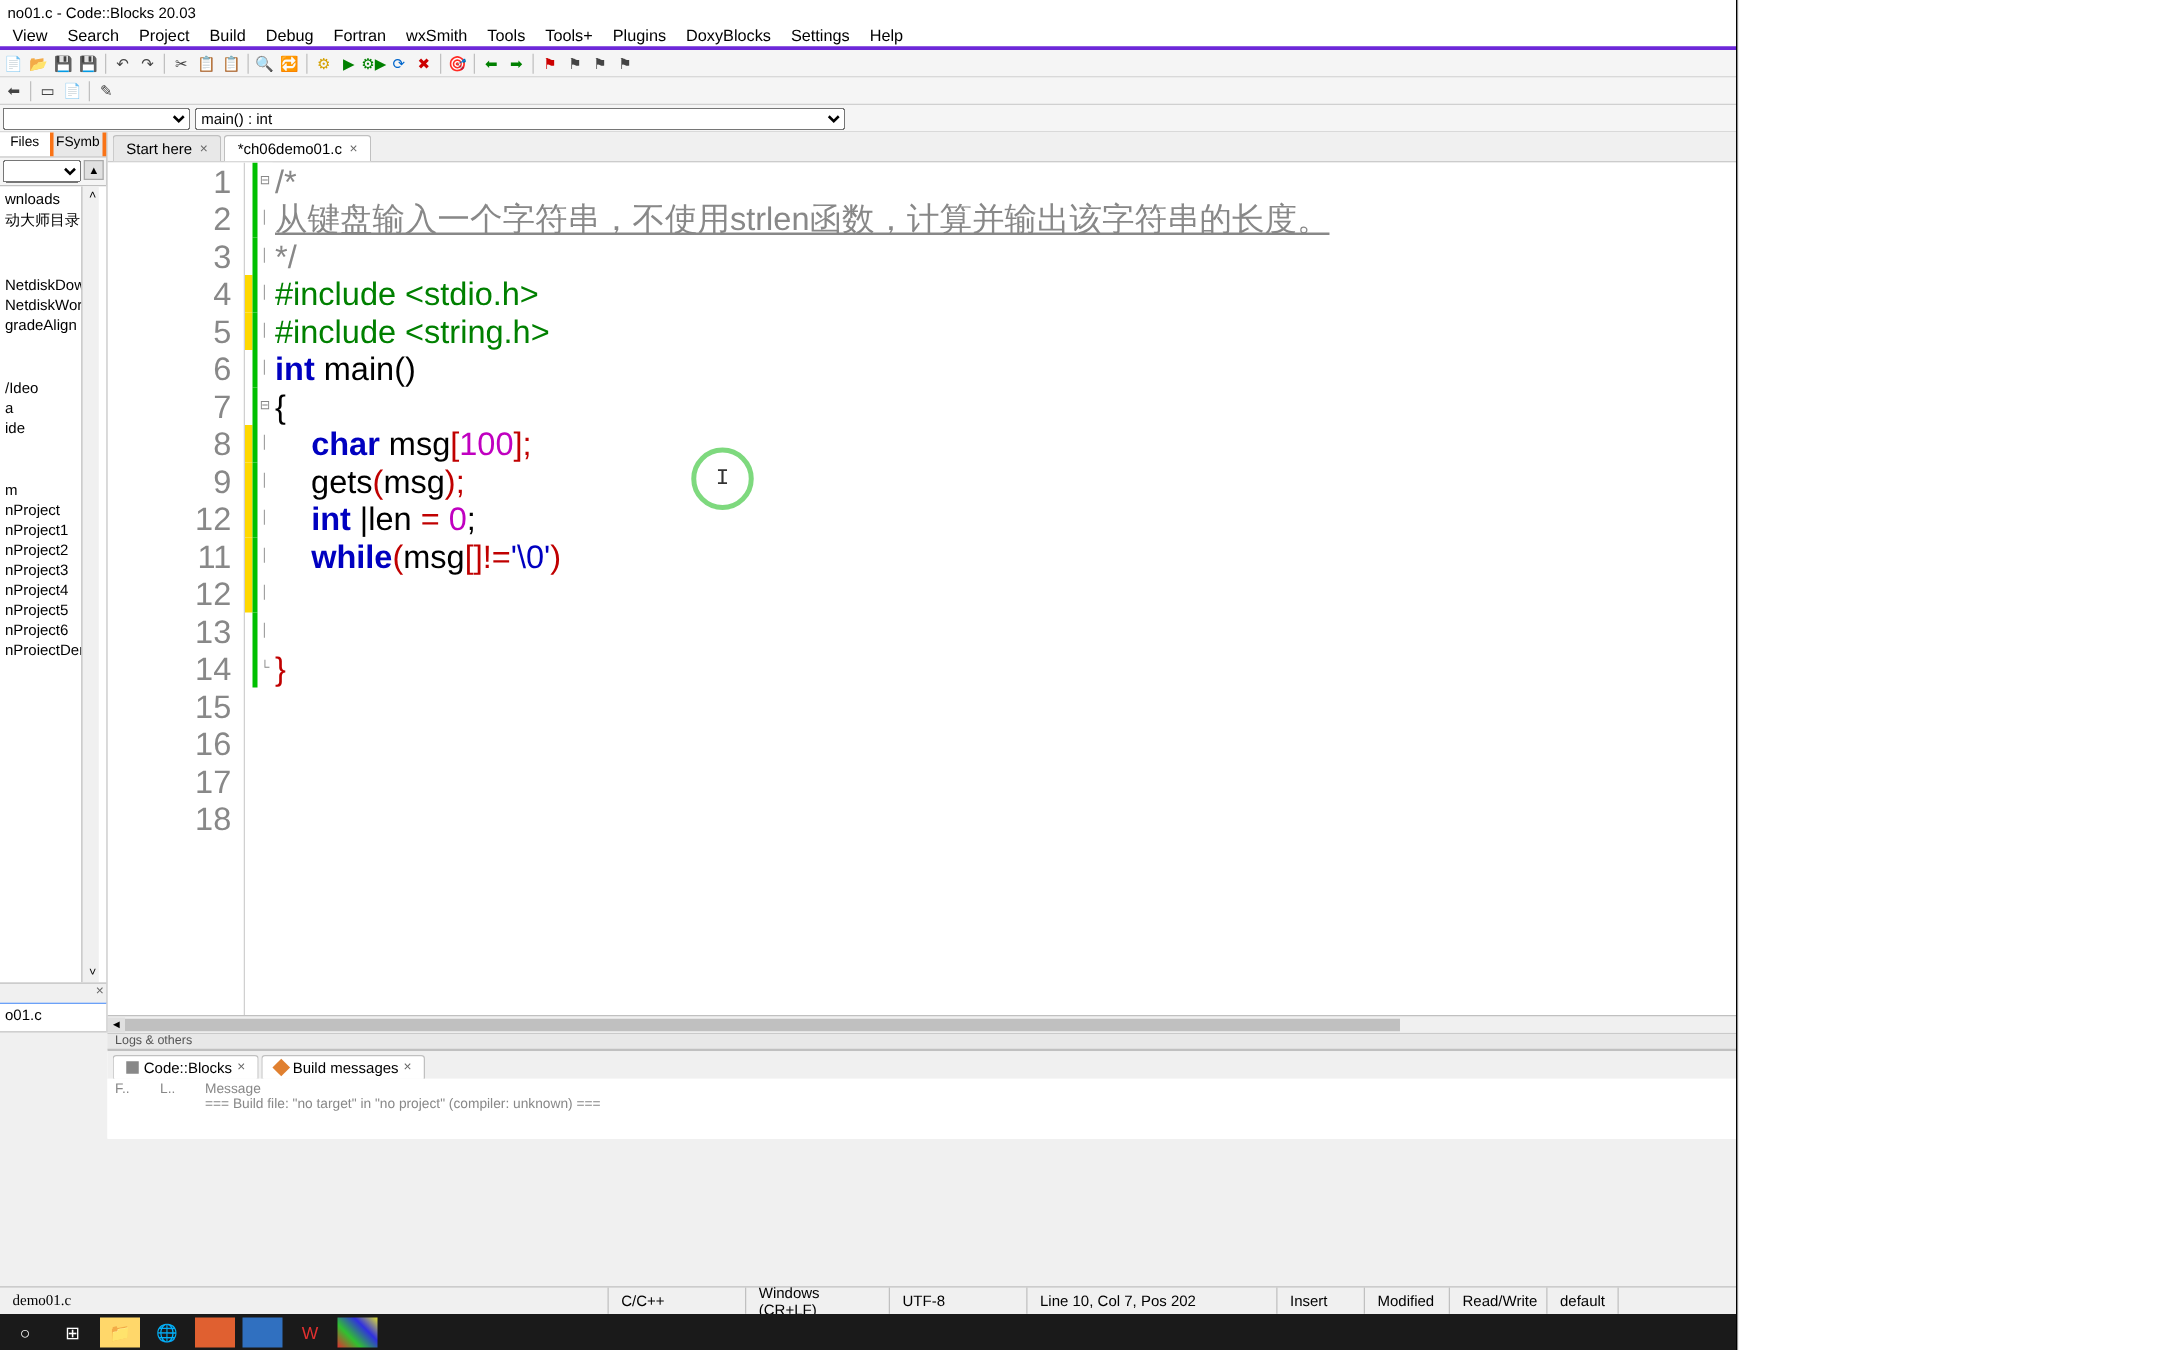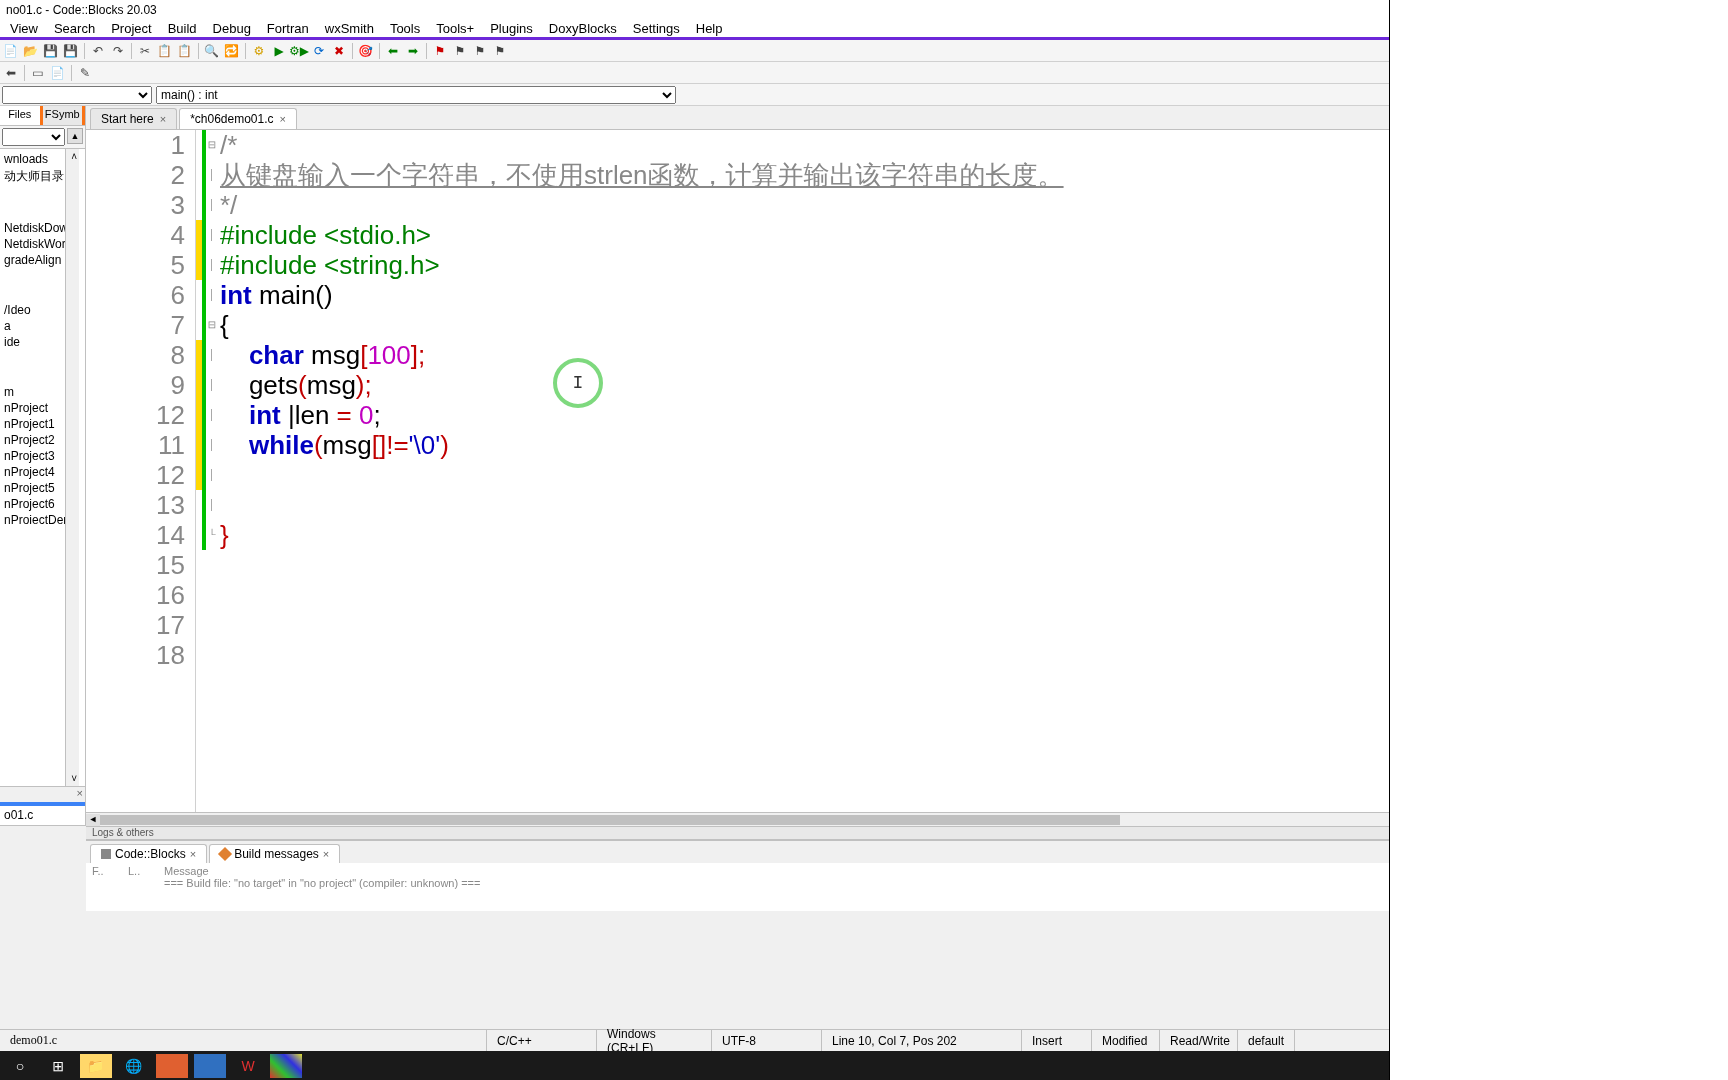--- a/index.html
+++ b/index.html
@@ -23,21 +23,21 @@
 .side-tab { flex: 1; font-size: 11px; text-align: center; padding: 2px 0; background: #e8e8e8; border-right: 3px solid #f97316; white-space: nowrap; overflow: hidden; }
 .side-tab.active { background: #fff; }
 .side-select { display: flex; padding: 2px; gap: 2px; }
 .side-select select { flex: 1; height: 18px; font-size: 11px; }
 .side-nav-btn { width: 16px; height: 16px; background: #e0e0e0; border: 1px solid #aaa; font-size: 9px; display: flex; align-items: center; justify-content: center; }
 .side-tree { flex: 1; overflow: auto; background: #fff; border-top: 1px solid #c0c0c0; padding: 2px 0; font-size: 12px; position: relative; }
 .side-item { padding: 1px 4px; white-space: nowrap; overflow: hidden; }
 .side-gap { height: 34px; }
 .side-vline { position: absolute; right: 6px; top: 0; bottom: 0; width: 14px; background: #f0f0f0; border-left: 1px solid #c0c0c0; }
 .side-arrow { position: absolute; right: 8px; font-size: 10px; }
-.side-bottom { height: 24px; background: #fff; padding: 2px 4px; font-size: 12px; border-top: 4px solid #3b82f6; border-bottom: 1px solid #c0c0c0; }
+.side-bottom { height: 24px; background: #fff; padding: 2px 4px; font-size: 12px; border-top: 1px solid #3b82f6; border-bottom: 1px solid #c0c0c0; }
 .side-closex { position: absolute; right: 2px; top: 0; font-size: 11px; color: #666; }
 .editor-area { flex: 1; display: flex; flex-direction: column; background: #fff; }
 .editor-tabs { height: 24px; background: #f0f0f0; display: flex; align-items: flex-end; padding-left: 4px; border-bottom: 1px solid #c0c0c0; }
 .ed-tab { padding: 3px 10px; background: #e8e8e8; border: 1px solid #c0c0c0; border-bottom: none; margin-right: 2px; font-size: 12px; display: flex; align-items: center; gap: 6px; border-radius: 3px 3px 0 0; }
 .ed-tab.active { background: #fff; }
 .ed-close { font-size: 11px; color: #666; }
 .editor-body { flex: 1; display: flex; background: #fff; overflow: hidden; }
 .gutter { width: 110px; background: #fff; text-align: right; padding-right: 10px; font-family: 'Courier New', monospace; font-size: 26px; color: #888; border-right: 1px solid #d0d0d0; }
 .gutter div { height: 30px; line-height: 30px; }
 .marker-col { width: 10px; background: #fff; }

